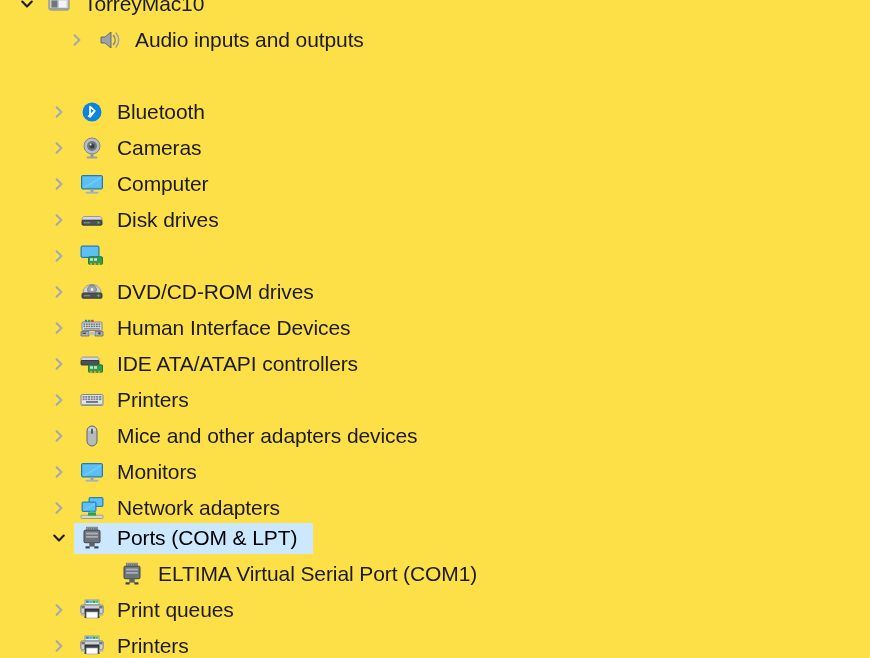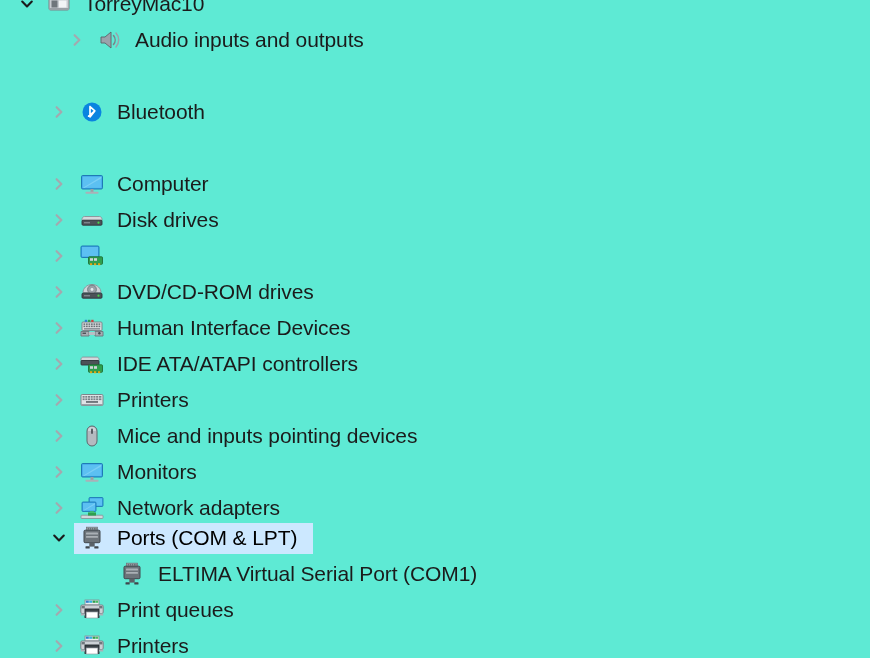--- a/index.html
+++ b/index.html
@@ -11,21 +11,21 @@
     height: 658px;
     background: #ffffff;
     font-family: "Liberation Sans", sans-serif;
     overflow: hidden;
   }
 
   #device-tree {
     position: relative;
     width: 870px;
     height: 658px;
-    background: #5eead4;
+    background: #fde047;
   }
 
   
   .tree-row {
     position: absolute;
     left: 0;
     width: 870px;
     height: 36px;
     display: flex;
     align-items: center;
@@ -130,20 +130,38 @@
     <path d="M4.6 2.2L9.4 7l-4.8 4.8" fill="none" stroke="#a3a9ae" stroke-width="2.1" stroke-linecap="round" stroke-linejoin="round"></path>
         </svg>
       </span>
       <span class="node-icon">
     <svg width="26" height="26" viewBox="0 0 26 26">
       <circle cx="13" cy="13" r="9.5" fill="#0a84e0"></circle>
       <path d="M11 7.6l4.8 4.3-6.2 5.2 6.2-5.2L11 17.9V7.6l4.8 4.3" fill="none" stroke="#ffffff" stroke-width="1.7" stroke-linejoin="round" stroke-linecap="round"></path>
     </svg>
       </span>
       <span class="node-label">Bluetooth</span>
+    </div>
+    <div class="tree-row depth1" style="top: 130px;">
+      <span class="chevron">
+        <svg width="14" height="14" viewBox="0 0 14 14">
+    <path d="M4.6 2.2L9.4 7l-4.8 4.8" fill="none" stroke="#a3a9ae" stroke-width="2.1" stroke-linecap="round" stroke-linejoin="round"></path>
+        </svg>
+      </span>
+      <span class="node-icon">
+    <svg width="26" height="26" viewBox="0 0 26 26">
+      <circle cx="13" cy="11" r="8" fill="#b8bec4" stroke="#7d848a" stroke-width="1"></circle>
+      <circle cx="13" cy="11" r="5" fill="#707880"></circle>
+      <circle cx="13" cy="11" r="2.6" fill="#3a4046"></circle>
+      <circle cx="11.6" cy="9.4" r="1" fill="#dfe4e8"></circle>
+      <rect x="11.5" y="19" width="3" height="3" fill="#8d949a"></rect>
+      <rect x="7.5" y="21.6" width="11" height="1.8" rx="0.8" fill="#9aa1a7"></rect>
+    </svg>
+      </span>
+      <span class="node-label">Cameras</span>
     </div>
     <div class="tree-row depth1" style="top: 166px;">
       <span class="chevron">
         <svg width="14" height="14" viewBox="0 0 14 14">
     <path d="M4.6 2.2L9.4 7l-4.8 4.8" fill="none" stroke="#a3a9ae" stroke-width="2.1" stroke-linecap="round" stroke-linejoin="round"></path>
         </svg>
       </span>
       <span class="node-icon">
     <svg width="26" height="26" viewBox="0 0 26 26">
       <rect x="2.5" y="4.5" width="21" height="13.5" rx="1.2" fill="#3aa4e8" stroke="#1f7ab5" stroke-width="1"></rect>
@@ -302,21 +320,21 @@
     <path d="M4.6 2.2L9.4 7l-4.8 4.8" fill="none" stroke="#a3a9ae" stroke-width="2.1" stroke-linecap="round" stroke-linejoin="round"></path>
         </svg>
       </span>
       <span class="node-icon">
     <svg width="26" height="26" viewBox="0 0 26 26">
       <rect x="8" y="3" width="10" height="20" rx="5" fill="#b4bac0" stroke="#5e656b" stroke-width="1"></rect>
       <path d="M9 8c0-3 1.8-4 4-4s4 1 4 4z" fill="#cfd4d9"></path>
       <rect x="12.1" y="5.5" width="1.8" height="5.5" rx="0.9" fill="#4c5258"></rect>
     </svg>
       </span>
-      <span class="node-label">Mice and inputs pointing devices</span>
+      <span class="node-label">Mice and other adapters devices</span>
     </div>
     <div class="tree-row depth1" style="top: 454px;">
       <span class="chevron">
         <svg width="14" height="14" viewBox="0 0 14 14">
     <path d="M4.6 2.2L9.4 7l-4.8 4.8" fill="none" stroke="#a3a9ae" stroke-width="2.1" stroke-linecap="round" stroke-linejoin="round"></path>
         </svg>
       </span>
       <span class="node-icon">
     <svg width="26" height="26" viewBox="0 0 26 26">
       <rect x="2.5" y="4.5" width="21" height="13.5" rx="1.2" fill="#3aa4e8" stroke="#1f7ab5" stroke-width="1"></rect>

